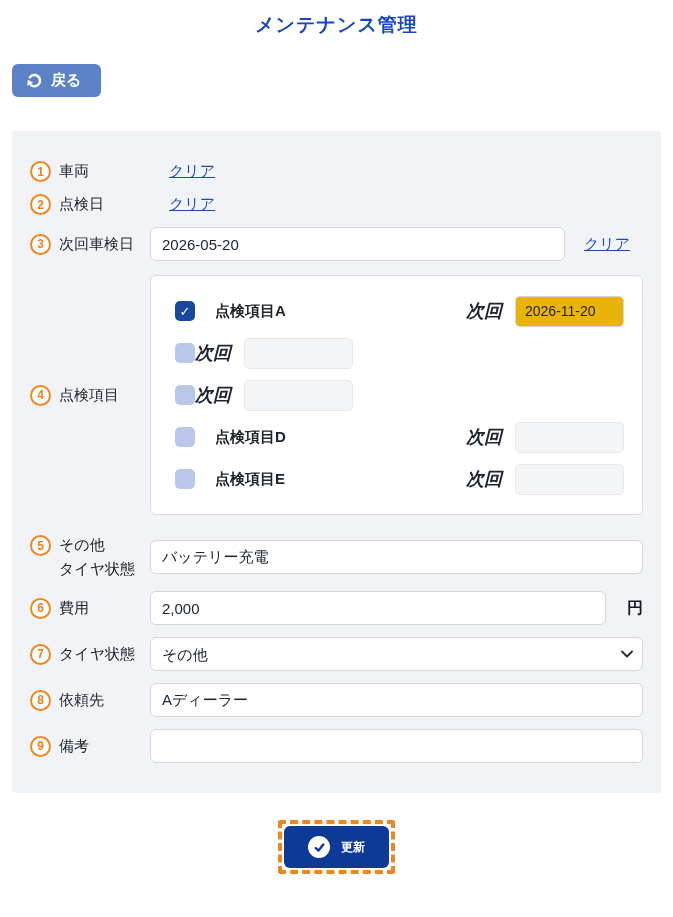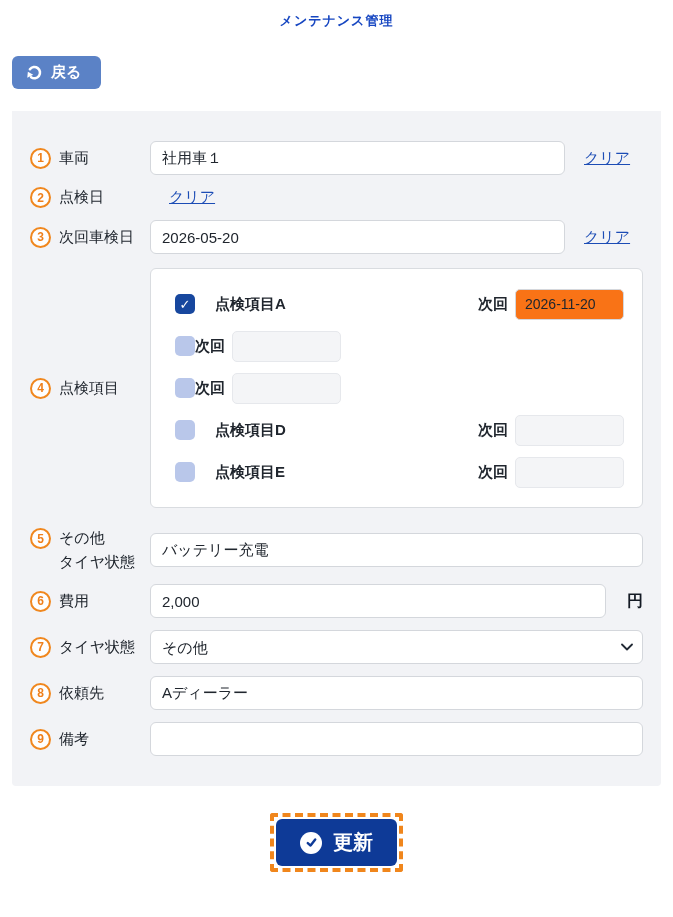--- a/index.html
+++ b/index.html
@@ -4,27 +4,27 @@
 <style>
   * { margin:0; padding:0; box-sizing:border-box; }
   html,body { background:#ffffff; }
   body {
     width:673px; height:917px; position:relative; overflow:hidden;
     font-family:"Liberation Sans","DejaVu Sans",sans-serif;
     color:#20262e; font-size:15px;
   }
   
   .page-title {
-    text-align:center; color:#1646c1; font-size:13px; font-weight:bold;
+    text-align:center; color:#1646c1; font-size:19px; font-weight:bold;
     padding-top:12px; letter-spacing:1px;
   }
   
   .back-btn {
     display:inline-flex; align-items:center; gap:8px;
-    margin:26px 0 0 12px; background:#5b82c6; color:#ffffff;
+    margin:26px 0 12px 12px; background:#5b82c6; color:#ffffff;
     border:none; border-radius:6px; padding:7px 20px 7px 14px;
     font-size:15px; font-weight:bold; cursor:pointer;
     font-family:inherit;
   }
   .back-btn svg { display:block; }
   
   .panel { margin:22px 12px 0 12px; }
   .panel-header {
     background:#5b82c6; color:#ffffff; font-weight:bold; font-size:15px;
     text-align:center; padding:6px 0; border-radius:4px 4px 0 0;
@@ -68,24 +68,24 @@
   }
   .item-row { display:flex; align-items:center; height:42px; }
   .cbx {
     width:20px; height:20px; flex:none; border-radius:5px;
     background:#b9c7ea; display:flex; align-items:center; justify-content:center;
     cursor:pointer;
   }
   .cbx.checked { background:#17479e; }
   .cbx .mark { color:#ffffff; font-size:13px; font-weight:bold; line-height:1; }
   .item-label { margin-left:20px; font-weight:bold; font-size:15px; flex:1; }
-  .next-label { font-weight:bold; font-size:15px; margin-right:7px; }
+  .next-label { font-weight:bold; font-size:18px; margin-right:13px;font-style:italic; }
   .next-input {
     width:109px; height:31px; border:1px solid #d4d7dc; border-radius:5px;
-    background:#f97316; padding:0 9px; font-size:14px; color:#20262e;
+    background:#eab308; padding:0 9px; font-size:14px; color:#20262e;
     font-family:inherit; outline:none;
   }
   .next-input:disabled { background:#f4f5f7; border-color:#e6e8ec; }
   
   .cost-input { flex:1; margin-right:12px; }
   .unit {
     margin-left:9px; font-weight:bold; font-size:16px; color:#141a24; flex:none;
   }
   
   .sel-wrap { position:relative; flex:1; }
@@ -100,21 +100,21 @@
   }
   
   .update-area { text-align:center; margin-top:27px; }
   .update-outline {
     display:inline-block; border:4px dashed #f0861c; border-radius:3px;
     padding:2px;
   }
   .update-btn {
     display:inline-flex; align-items:center; gap:11px;
     background:#0e3a97; color:#ffffff; border:none; border-radius:6px;
-    padding:10px 24px; font-size:20px; font-weight:bold; cursor:pointer;
+    padding:10px 24px; font-size:12px; font-weight:bold; cursor:pointer;
     font-family:inherit;
   }
   .check-circle {
     width:22px; height:22px; border-radius:50%; background:#ffffff;
     display:flex; align-items:center; justify-content:center; flex:none;
   }
 </style>
 </head>
 <body>
 
@@ -133,21 +133,20 @@
 </button>
 
 <section class="panel">
   <div class="panel-body">
 
     <div class="frow">
       <div class="label-cell">
         <span class="num-badge">1</span>
         <span>車両</span>
       </div>
-      <input class="tbox w-short" type="text" value="社用車１" style="">
       <a class="clear-link">クリア</a>
     </div>
 
     <div class="frow">
       <div class="label-cell">
         <span class="num-badge">2</span>
         <span>点検日</span>
       </div>
       <a class="clear-link">クリア</a>
     </div>

